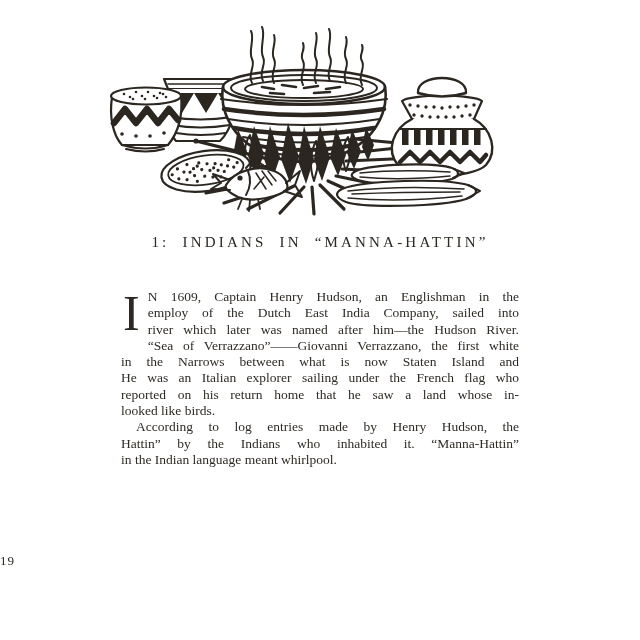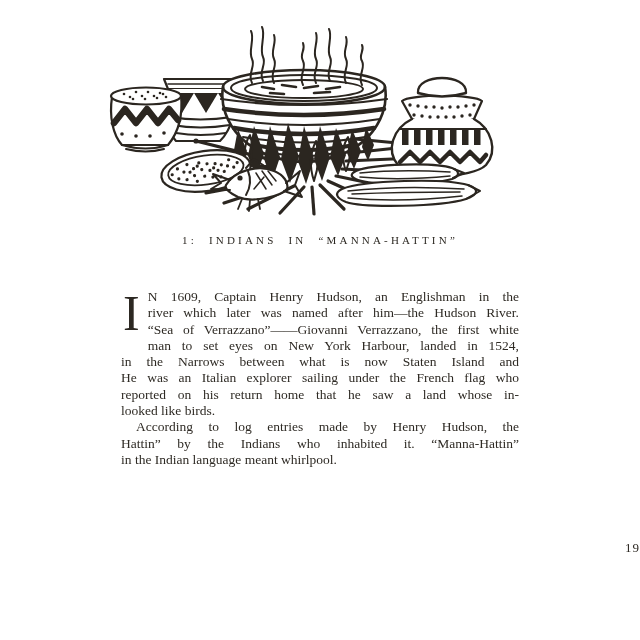--- a/index.html
+++ b/index.html
@@ -24,21 +24,21 @@
     height: 198px;
   }
   .illustration svg { width: 100%; height: 100%; }
   .chapter-title {
     position: absolute;
     left: 0;
     top: 234px;
     width: 100%;
     margin: 0;
     text-align: center;
-    font-size: 11px;
+    font-size: 15px;
     font-weight: 400;
     letter-spacing: 3.2px;
     word-spacing: 6px;
     color: #2c2822;
   }
   .body-text {
     position: absolute;
     left: 121px;
     top: 289px;
     width: 398px;
@@ -60,23 +60,23 @@
     float: left;
     font-size: 50px;
     line-height: 44px;
     height: 48px;
     padding: 2px 8px 0 2px;
     color: #2c2822;
   }
   .page-number {
     position: absolute;
     left: 0;
-    top: 540px;
+    top: 553px;
     width: 100%;
-    text-align: right;
+    text-align: left;
     font-size: 13px;
     letter-spacing: 1px;
     color: #2e2a24;
   }
   .ink-line { stroke: #2b2620; fill: none; stroke-linecap: round; stroke-linejoin: round; }
   .ink-fill { fill: #2b2620; stroke: none; }
   .paper { fill: #ffffff; }
 </style>
 </head>
 <body>
@@ -299,23 +299,23 @@
       </g>
     </svg>
   </div>
 
   <h1 class="chapter-title">1: INDIANS IN “MANNA-HATTIN”</h1>
 
   <div class="body-text" id="body-text">
       <div class="para">
         <span class="dropcap">I</span>
         <div class="bodyline"><span>N 1609, Captain Henry Hudson, an Englishman in the</span></div>
+        <div class="bodyline"><span>employ of the Dutch East India Company, sailed into</span></div>
         <div class="bodyline"><span>river which later was named after him—the Hudson River.</span></div>
         <div class="bodyline"><span>“Sea of Verrazzano”——Giovanni Verrazzano, the first white</span></div>
-        <div class="bodyline"><span>man to set eyes on New York Harbour, landed in 1524,</span></div>
         <div class="bodyline"><span>in the Narrows between what is now Staten Island and</span></div>
         <div class="bodyline"><span>He was an Italian explorer sailing under the French flag who</span></div>
         <div class="bodyline"><span>reported on his return home that he saw a land whose in-</span></div>
         <div class="bodyline lastline"><span>looked like birds.</span></div>
       </div>
       <div class="para">
         <div class="bodyline indent"><span>According to log entries made by Henry Hudson, the</span></div>
         <div class="bodyline"><span>Hattin” by the Indians who inhabited it. “Manna-Hattin”</span></div>
         <div class="bodyline lastline"><span>in the Indian language meant whirlpool.</span></div>
       </div>

